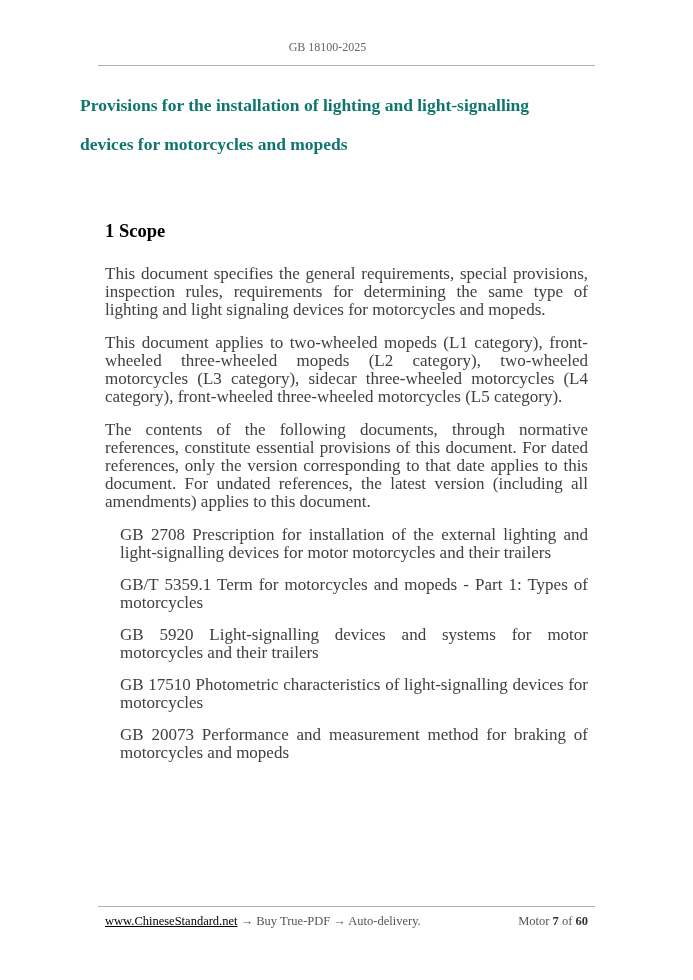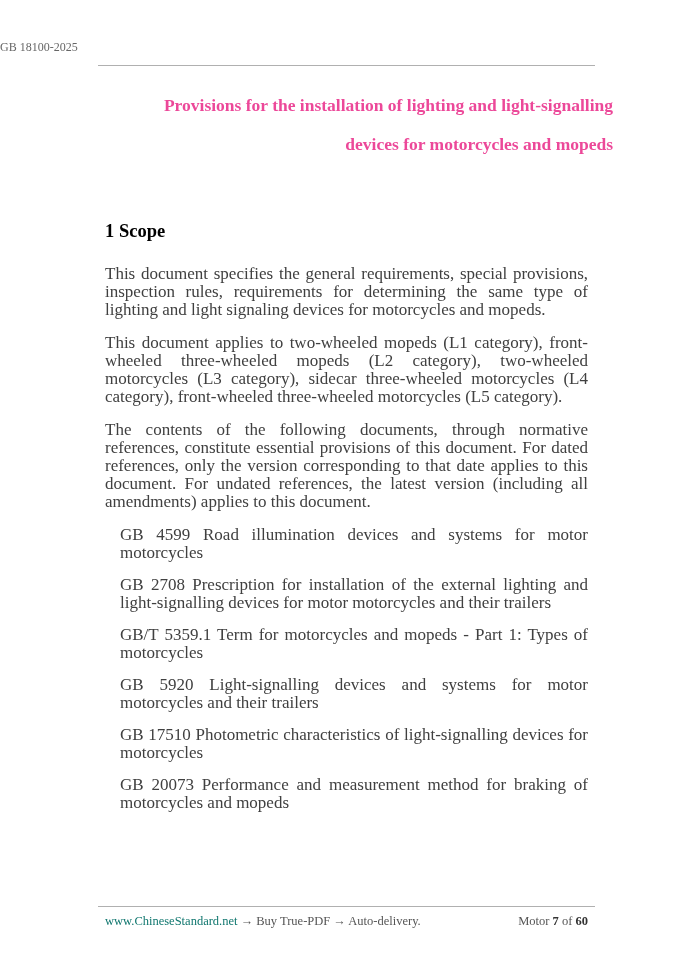--- a/index.html
+++ b/index.html
@@ -1,62 +1,61 @@
 <!DOCTYPE html>
 <html><head>
 <meta charset="utf-8">
 <style>
   html, body { margin: 0; padding: 0; background: #ffffff; }
   body {
     width: 693px; height: 980px; position: relative; overflow: hidden;
     font-family: "Liberation Serif", serif; color: #111111;
   }
   .header-title {
-    position: absolute; top: 40px; left: 0; width: 599px; 
-    font-size: 12px; color: #666666;
+    position: absolute; top: 40px; left: 0; width: 599px; text-align: center;
+    font-size: 12px; color: #666666; padding-left: 28px;
   }
   .rule { position: absolute; left: 98px; width: 497px; height: 1px; background: #b0b0b0; }
   .rule.top { top: 65px; }
   .rule.bottom { top: 906px; }
   .doc-title {
-    position: absolute; top: 86px; left: 80px; width: 533px; text-align: right;
-    font-weight: bold; font-size: 17.5px; line-height: 39px; color: #ec4899;
+    position: absolute; top: 86px; left: 80px; width: 533px; text-align: left;
+    font-weight: bold; font-size: 17.5px; line-height: 39px; color: #0f766e;
   }
   .content { position: absolute; left: 105px; width: 483px; top: 219px; }
   h2 { font-size: 18.5px; font-weight: bold; margin: 0; color: #000; line-height: 24px; }
   p { font-size: 17px; line-height: 18px; margin: 0; text-align: justify; color: #404040; }
   .sec-title { margin-bottom: 22px; }
   .para { margin-bottom: 15px; }
   .ref { padding-left: 15px; margin-bottom: 14px; }
   .footer {
     position: absolute; top: 914px; left: 105px; width: 483px;
     font-size: 12.5px; color: #555555; display: flex; justify-content: space-between;
   }
-  .footer a { color: #0f766e; }
+  .footer a { color: #000000; text-decoration: underline; }
   .footer b { color: #333; }
 </style>
 </head>
 <body>
 
 <div class="header-title">GB 18100-2025</div>
 <div class="rule top"></div>
 
 <div class="doc-title">
   <div>Provisions for the installation of lighting and light-signalling</div>
   <div>devices for motorcycles and mopeds</div>
 </div>
 
 <div class="content">
   <h2 class="sec-title">1 Scope</h2>
   <p class="para">This document specifies the general requirements, special provisions, inspection rules, requirements for determining the same type of lighting and light signaling devices for motorcycles and mopeds.</p>
   <p class="para">This document applies to two-wheeled mopeds (L1 category), front-wheeled three-wheeled mopeds (L2 category), two-wheeled motorcycles (L3 category), sidecar three-wheeled motorcycles (L4 category), front-wheeled three-wheeled motorcycles (L5 category).</p>
 
   <p class="para">The contents of the following documents, through normative references, constitute essential provisions of this document. For dated references, only the version corresponding to that date applies to this document. For undated references, the latest version (including all amendments) applies to this document.</p>
 
-  <p class="ref">GB 4599 Road illumination devices and systems for motor motorcycles</p>
   <p class="ref">GB 2708 Prescription for installation of the external lighting and light-signalling devices for motor motorcycles and their trailers</p>
   <p class="ref">GB/T 5359.1 Term for motorcycles and mopeds - Part 1: Types of motorcycles</p>
   <p class="ref">GB 5920 Light-signalling devices and systems for motor motorcycles and their trailers</p>
   <p class="ref">GB 17510 Photometric characteristics of light-signalling devices for motorcycles</p>
   <p class="ref">GB 20073 Performance and measurement method for braking of motorcycles and mopeds</p>
 </div>
 
 <div class="rule bottom"></div>
 <div class="footer">
   <span><a>www.ChineseStandard.net</a><span> → Buy True-PDF → Auto-delivery.</span></span>

